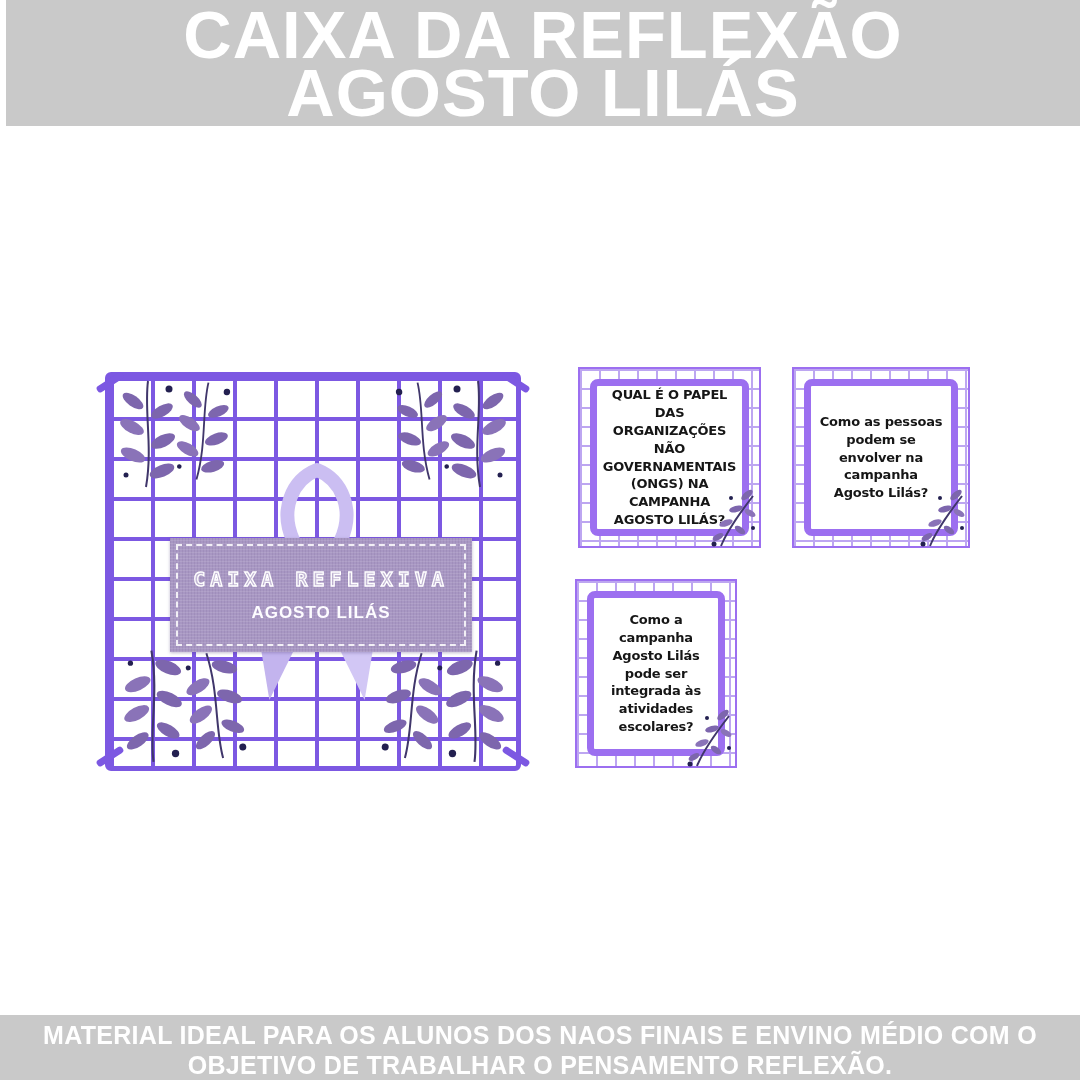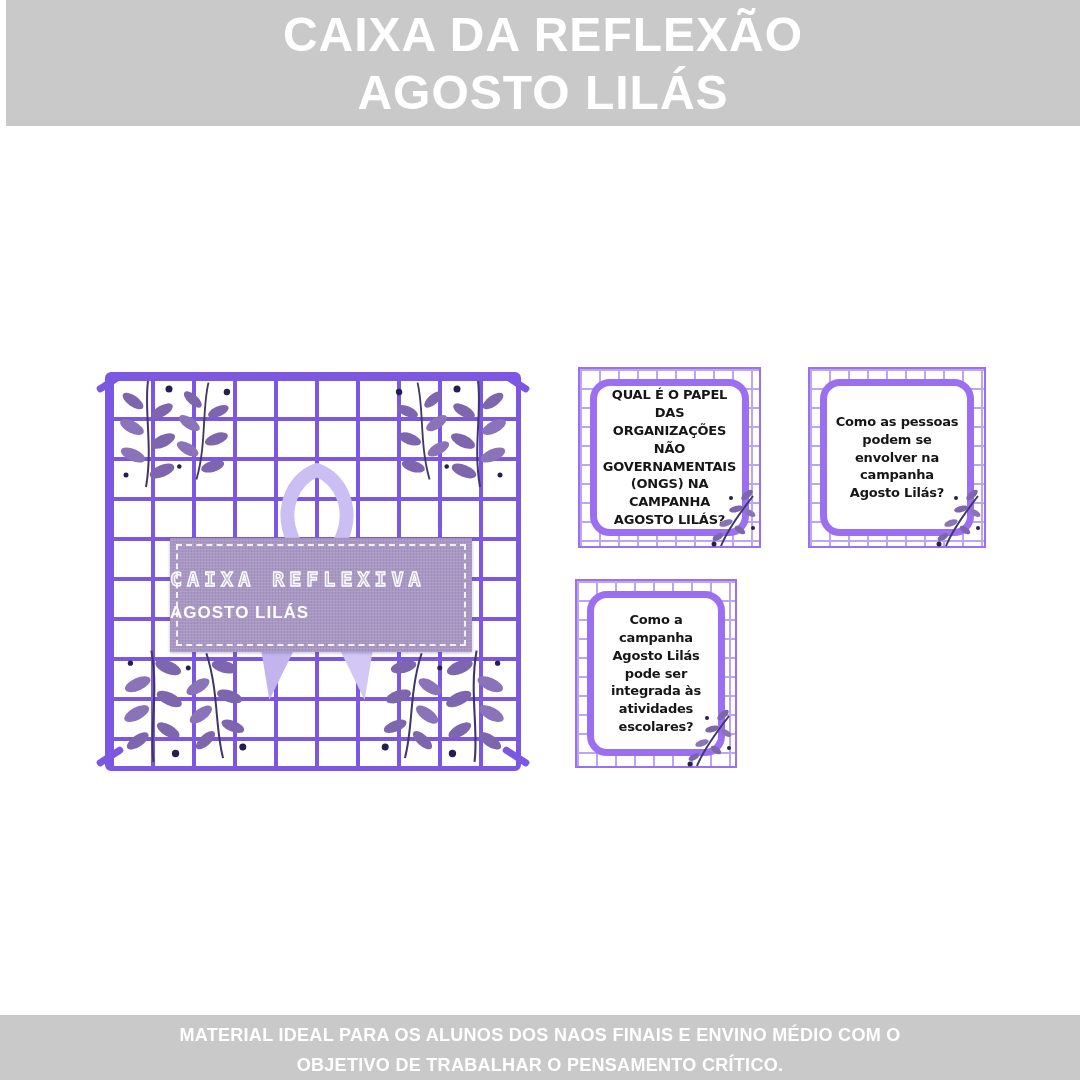--- a/index.html
+++ b/index.html
@@ -6,22 +6,22 @@
   .stage{
     position:relative;width:1080px;height:1080px;background:#fff;overflow:hidden;
     font-family:"Liberation Sans",sans-serif;
   }
 
   
   .banner{
     position:absolute;background:var(--banner_bg,#c9c9c9);color:var(--banner_text,#fff);
     text-align:center;font-weight:bold;
   }
-  .banner.top{left:6px;top:0;width:1074px;height:126px;font-size:48px;line-height:58px;padding-top:6px;box-sizing:border-box;letter-spacing:1px;}
-  .banner.bottom{left:0;top:1015px;width:1080px;height:65px;font-size:18px;line-height:30px;padding-top:5px;box-sizing:border-box;letter-spacing:.3px;}
+  .banner.top{left:6px;top:0;width:1074px;height:126px;font-size:67px;line-height:58px;padding-top:6px;box-sizing:border-box;letter-spacing:1px;}
+  .banner.bottom{left:0;top:1015px;width:1080px;height:65px;font-size:25px;line-height:30px;padding-top:5px;box-sizing:border-box;letter-spacing:.3px;}
 
   
   .box-cover{
     position:absolute;left:105px;top:372px;width:416px;height:399px;box-sizing:border-box;
     border:5px solid var(--grid,#7c58e2);border-radius:6px;
     background-image:
       repeating-linear-gradient(to right, var(--grid,#7c58e2) 0 4px, transparent 4px 41px),
       repeating-linear-gradient(to bottom, var(--grid,#7c58e2) 0 4px, transparent 4px 40px);
     background-color:#fff;
   }
@@ -32,21 +32,21 @@
   .flap.br{right:-15px;bottom:6px;transform:rotate(33deg);}
 
   .ribbon{position:absolute;left:142px;top:80px;width:130px;height:248px;z-index:1;}
 
   .box-label{
     position:absolute;left:60px;top:161px;width:302px;height:114px;z-index:2;box-sizing:border-box;
     background-color:var(--label_bg,#a897c3);
     background-image:
       repeating-linear-gradient(0deg, rgba(255,255,255,.10) 0 1px, transparent 1px 3px),
       repeating-linear-gradient(90deg, rgba(60,40,90,.08) 0 1px, transparent 1px 3px);
-    display:flex;flex-direction:column;align-items:flex-start;justify-content:center;gap:12px;
+    display:flex;flex-direction:column;align-items:center;justify-content:center;gap:12px;
     box-shadow:0 1px 3px rgba(80,60,120,.35);
   }
   .box-label .stitch{position:absolute;inset:6px;border:2px dashed rgba(255,255,255,.85);pointer-events:none;}
   .label-title{
     font-family:"DejaVu Sans Mono",monospace;font-weight:bold;font-size:20px;letter-spacing:5px;
     color:transparent;-webkit-text-stroke:1.3px #ffffff;text-shadow:0 0 1px rgba(255,255,255,.3);
     white-space:nowrap;
   }
   .label-subtitle{
     font-family:"Liberation Sans",sans-serif;font-weight:bold;font-size:17px;letter-spacing:1px;
@@ -61,26 +61,26 @@
 
   
   .card{
     position:absolute;box-sizing:border-box;background-color:#fff;
     border:2px solid var(--card_border,#9c6ff0);
     background-image:
       repeating-linear-gradient(to right, var(--card_grid,#b9a0f0) 0 2px, transparent 2px 19px),
       repeating-linear-gradient(to bottom, var(--card_grid,#b9a0f0) 0 2px, transparent 2px 19px);
   }
   .card.c1{left:578px;top:367px;width:183px;height:181px;}
-  .card.c2{left:792px;top:367px;width:178px;height:181px;margin-left:16px;}
+  .card.c2{left:792px;top:367px;width:178px;height:181px;}
   .card.c3{left:575px;top:579px;width:162px;height:189px;}
   .card.c4{left:790px;top:578px;width:181px;height:190px;}
   .card-inner{
     position:absolute;inset:10px;background:#fff;border:7px solid var(--card_border,#9c6ff0);
-    border-radius:20px;display:flex;align-items:center;justify-content:center;
+    border-radius:8px;display:flex;align-items:center;justify-content:center;
     padding:6px 6px;box-sizing:border-box;z-index:2;
   }
   .card-text{
     font-family:"DejaVu Sans",sans-serif;font-weight:bold;font-size:13px;line-height:1.38;
     letter-spacing:-0.2px;color:#161616;text-align:center;
   }
   .card-sprig{position:absolute;right:0px;bottom:-2px;width:50px;height:62px;z-index:3;}
 
   .defs{position:absolute;width:0;height:0;overflow:hidden;}
 </style>
@@ -181,16 +181,16 @@
       <div class="card-text">Como a campanha Agosto Lilás pode ser integrada às atividades escolares?</div>
     </div>
     <svg class="card-sprig" viewBox="0 0 50 62">
         <use href="#csprig"></use>
       </svg>
   </section>
 
 
   <footer class="banner bottom">
     <div>MATERIAL IDEAL PARA OS ALUNOS DOS NAOS FINAIS E ENVINO MÉDIO COM O</div>
-    <div>OBJETIVO DE TRABALHAR O PENSAMENTO CRÍTICO.</div>
+    <div>OBJETIVO DE TRABALHAR O PENSAMENTO REFLEXÃO.</div>
   </footer>
 
 </div>
 
 </body></html>

